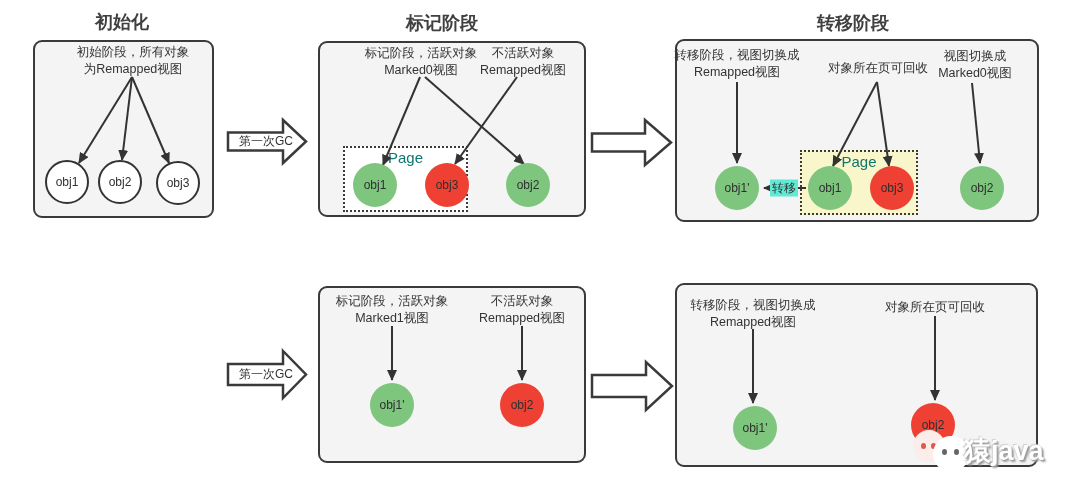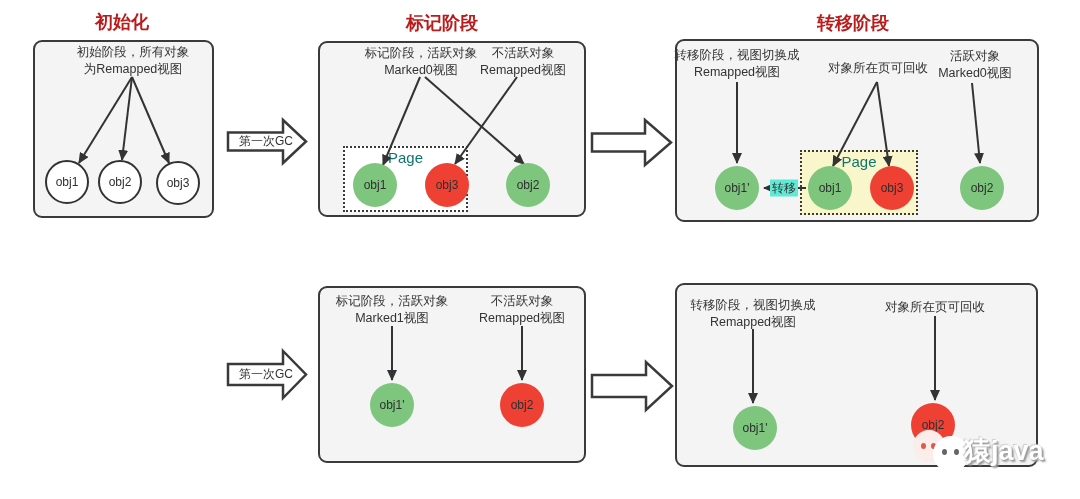--- a/index.html
+++ b/index.html
@@ -6,21 +6,21 @@
   .canvas {
     position:relative; width:1080px; height:499px; background:#ffffff;
     font-family:"Liberation Sans","DejaVu Sans",sans-serif; overflow:hidden;
   }
   .panel {
     position:absolute; background:#F4F4F4; border:2px solid #3a3a3a;
     border-radius:9px; box-sizing:border-box; z-index:0;
   }
   .title {
     position:absolute; transform:translateX(-50%); font-size:18px; font-weight:700;
-    color:#b91c1c; white-space:nowrap; z-index:4;
+    color:#404040; white-space:nowrap; z-index:4;
   }
   .lbl {
     position:absolute; transform:translateX(-50%); font-size:12.5px; line-height:17px;
     color:#333; text-align:center; white-space:pre-line; z-index:4;
   }
   .note {
     position:absolute; font-size:12.5px; line-height:14px; color:#333;
     text-align:left; white-space:pre-line; z-index:4;
   }
   .page { position:absolute; border:2px dotted #3a3a3a; box-sizing:border-box; z-index:1; }
@@ -115,21 +115,21 @@
 
   <div class="lbl" style="left:133px;top:44px">初始阶段，所有对象
 为Remapped视图</div>
   <div class="lbl" style="left:421px;top:45px">标记阶段，活跃对象
 Marked0视图</div>
   <div class="lbl" style="left:523px;top:45px">不活跃对象
 Remapped视图</div>
   <div class="lbl" style="left:737px;top:47px">转移阶段，视图切换成
 Remapped视图</div>
   <div class="lbl" style="left:878px;top:60px">对象所在页可回收</div>
-  <div class="lbl" style="left:975px;top:48px">活跃对象
+  <div class="lbl" style="left:975px;top:48px">视图切换成
 Marked0视图</div>
   <div class="lbl" style="left:392px;top:293px">标记阶段，活跃对象
 Marked1视图</div>
   <div class="lbl" style="left:522px;top:293px">不活跃对象
 Remapped视图</div>
   <div class="lbl" style="left:753px;top:297px">转移阶段，视图切换成
 Remapped视图</div>
   <div class="lbl" style="left:935px;top:299px">对象所在页可回收</div>
 
   <div class="transfer-chip" style="left:784px;top:188px">转移</div>

